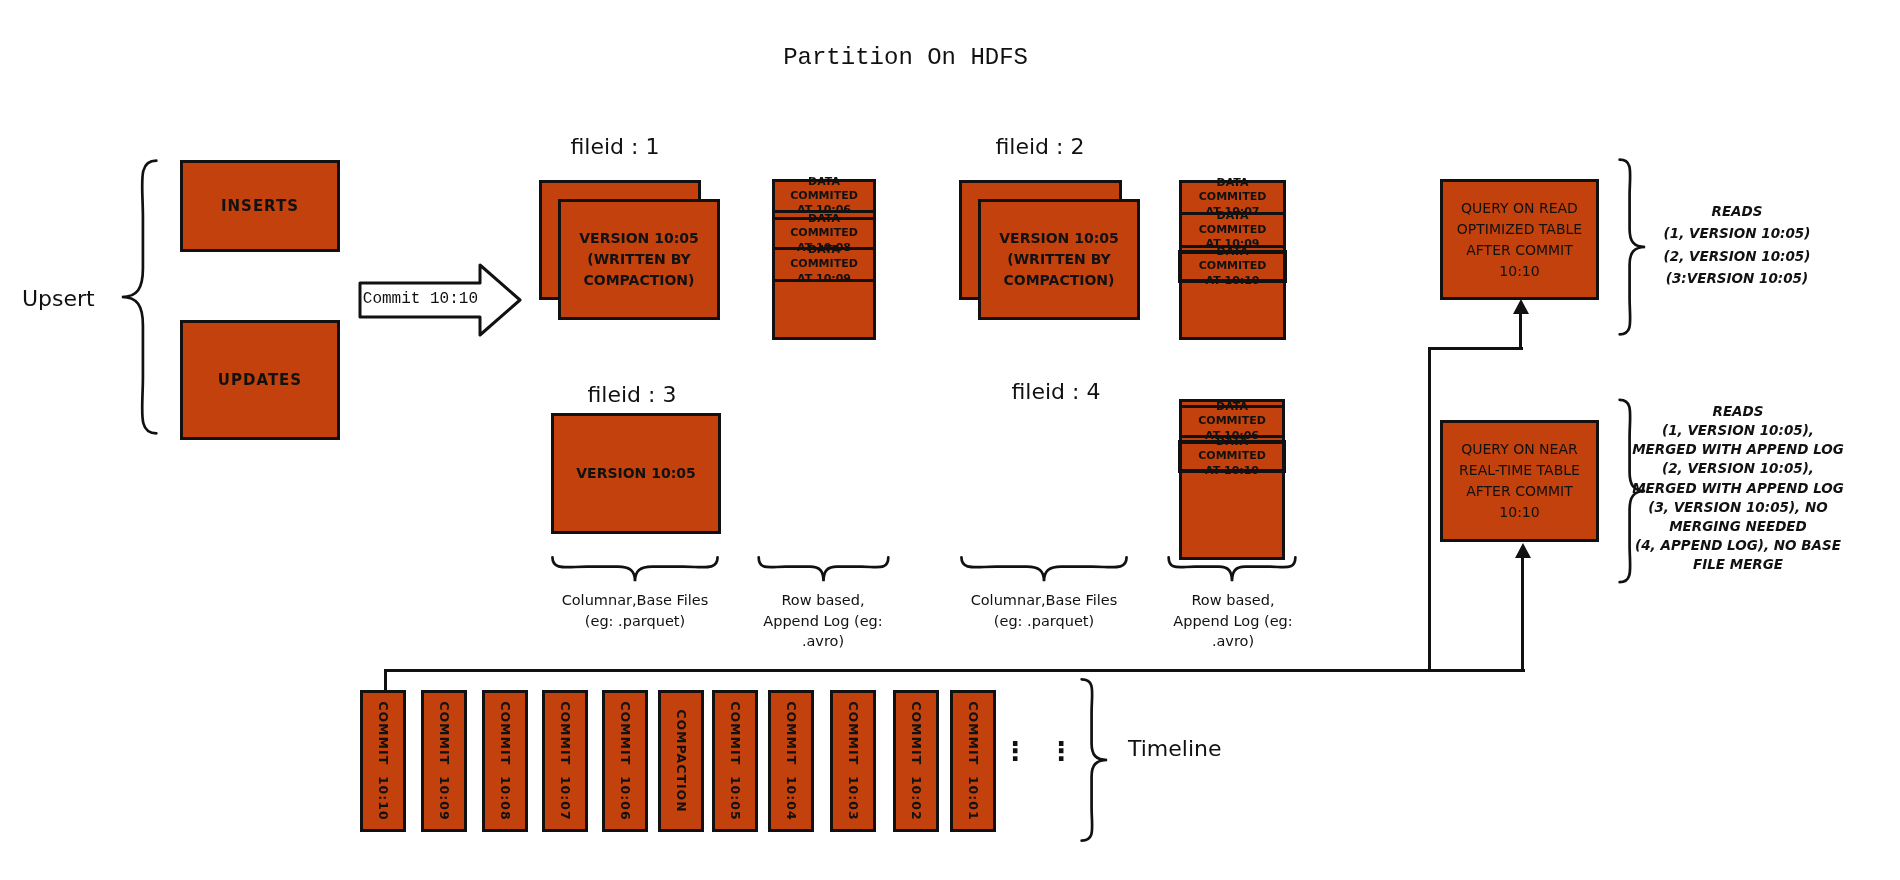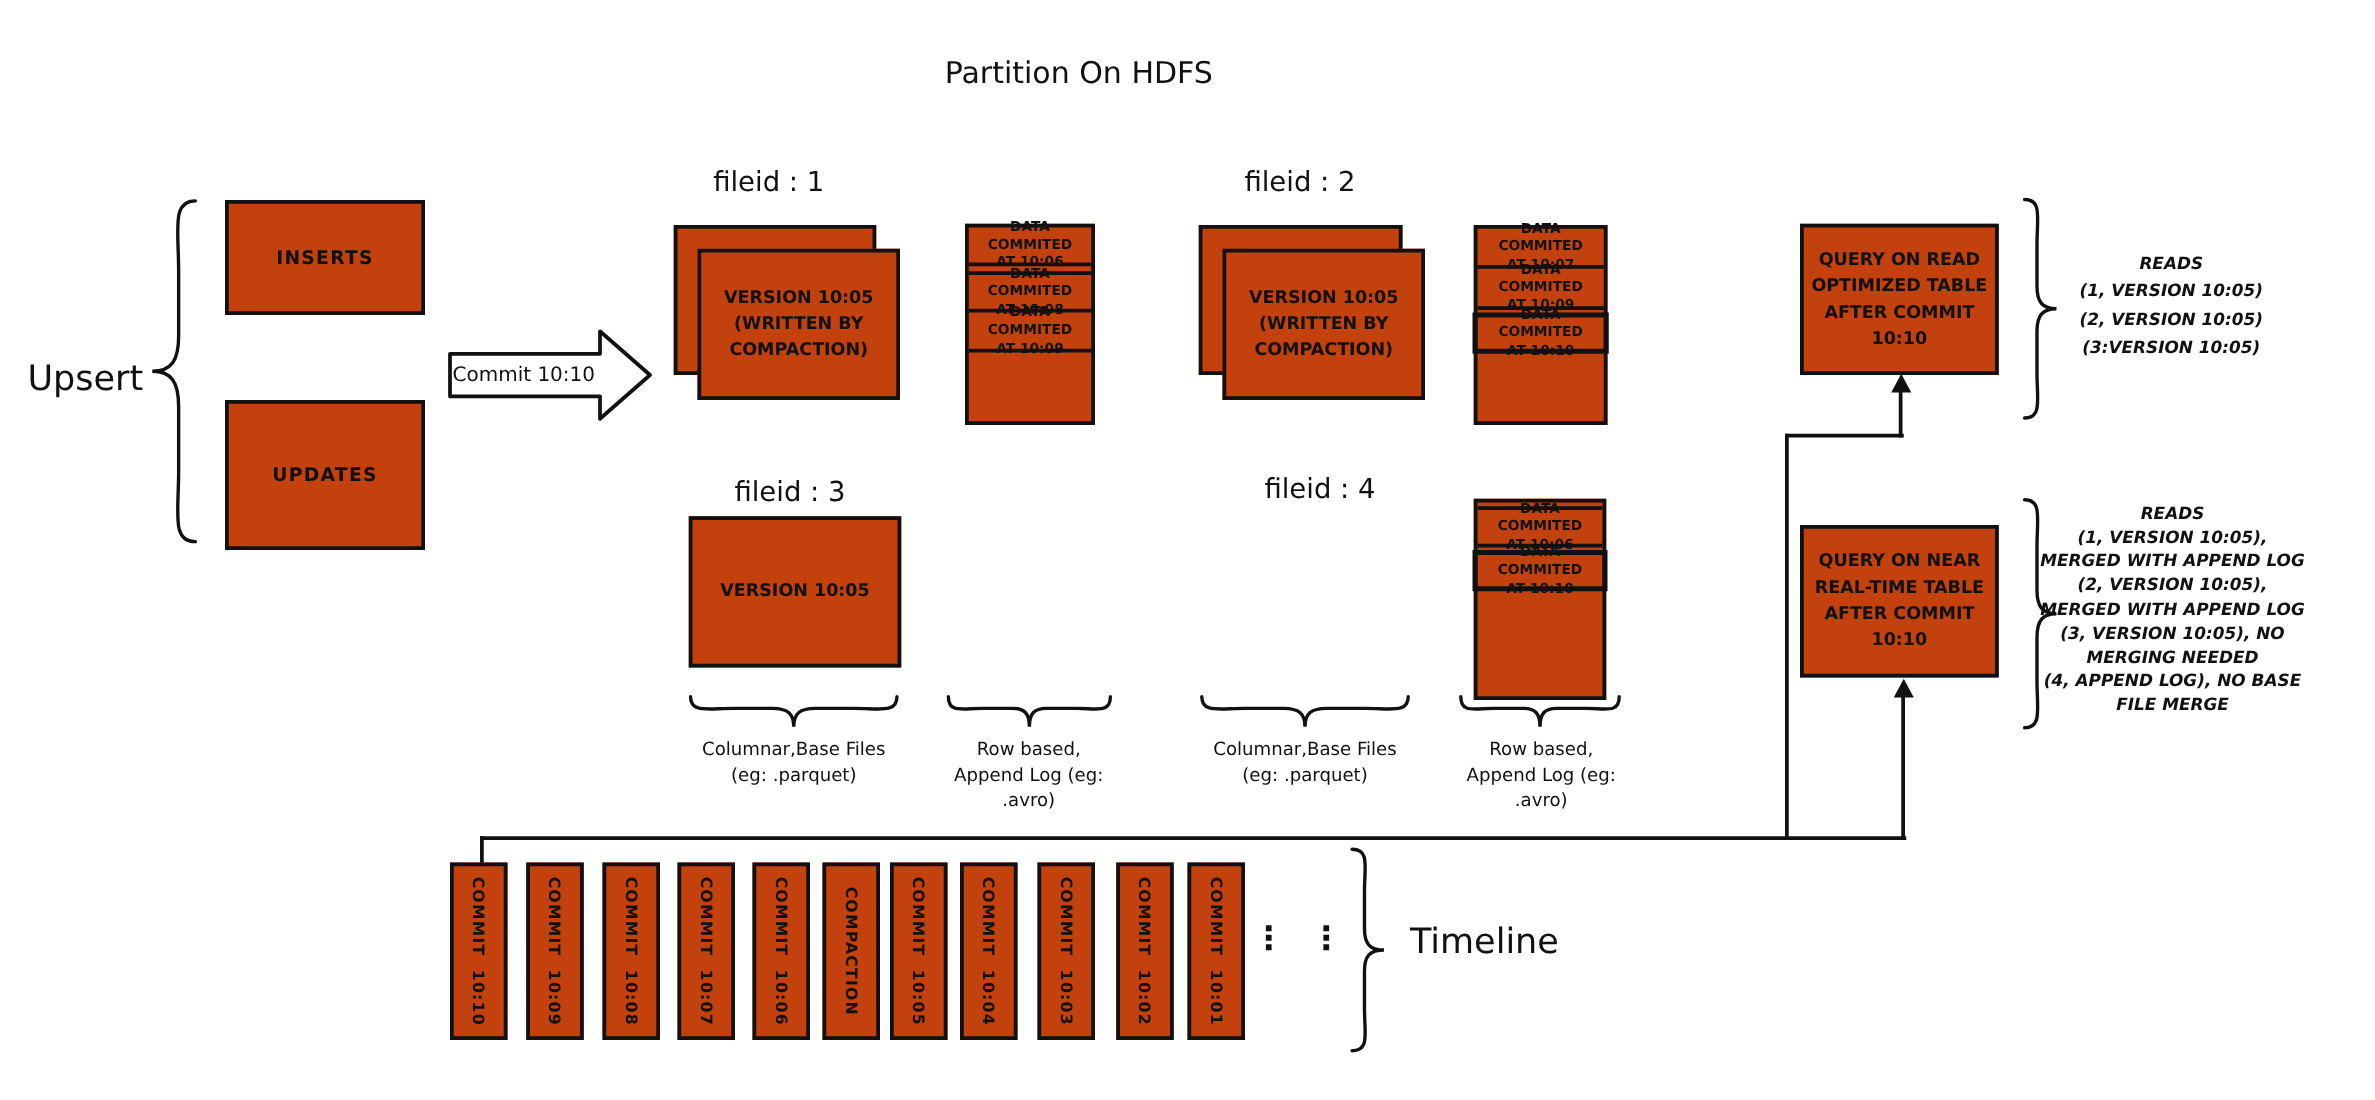--- a/index.html
+++ b/index.html
@@ -7,21 +7,21 @@
     position:relative;width:1900px;height:880px;background:#ffffff;
     font-family:"DejaVu Sans","Liberation Sans",sans-serif;color:#111;overflow:hidden;
   }
   .abs{position:absolute;}
   .box{
     position:absolute;border:3px solid #111;background:#c2410c;box-sizing:border-box;
     display:flex;align-items:center;justify-content:center;text-align:center;
   }
   .caps{font-weight:bold;}
   .pre{white-space:pre-line;}
-  .label{position:absolute;text-align:center;}
+  .label{position:absolute;text-align:right;font-family:Liberation Mono, monospace;}
   .hline{position:absolute;background:#111;height:3px;}
   .vline{position:absolute;background:#111;width:3px;}
   .arrowhead{
     position:absolute;width:0;height:0;
     border-left:8px solid transparent;border-right:8px solid transparent;
     border-bottom:15px solid #111;
   }
   .log{display:block;padding:0;}
   .lcell{
     box-sizing:border-box;border-bottom:3px solid #111;
@@ -32,25 +32,25 @@
   .lgap{box-sizing:border-box;border-bottom:3px solid #111;}
   .tbox{top:690px;width:46px;height:142px;}
   .vtext{
     position:absolute;left:50%;top:50%;
     transform:translate(-50%,-50%) rotate(90deg);
     white-space:pre;font-weight:bold;font-size:12.5px;letter-spacing:1px;
   }
   .brace{position:absolute;}
   .brace path{stroke:#111;stroke-width:2.7;fill:none;vector-effect:non-scaling-stroke;stroke-linecap:round;}
   .basebox-text{font-weight:bold;font-size:14px;line-height:1.5;}
-  .qtext{font-weight:bold;font-size:14px;line-height:1.5;}
+  .qtext{font-weight:normal;font-size:14px;line-height:1.5;}
   .reads{position:absolute;font-weight:bold;font-size:13.5px;text-align:center;white-space:pre-line;font-style:italic;}
   .collabel{position:absolute;font-size:14.5px;line-height:1.42;text-align:center;white-space:pre-line;}
   .fileid{position:absolute;font-size:22px;text-align:center;}
-  .bigword{position:absolute;font-size:28px;}
+  .bigword{position:absolute;font-size:22px;}
   .dots{position:absolute;font-size:26px;font-weight:bold;}
 </style>
 </head>
 <body>
 
 <div id="canvas">
 
   <div class="label" style="left:698px;top:44px;width:330px;font-size:24px;">Partition On HDFS</div>
 
   <div class="bigword" style="left:22px;top:286px;">Upsert</div>

